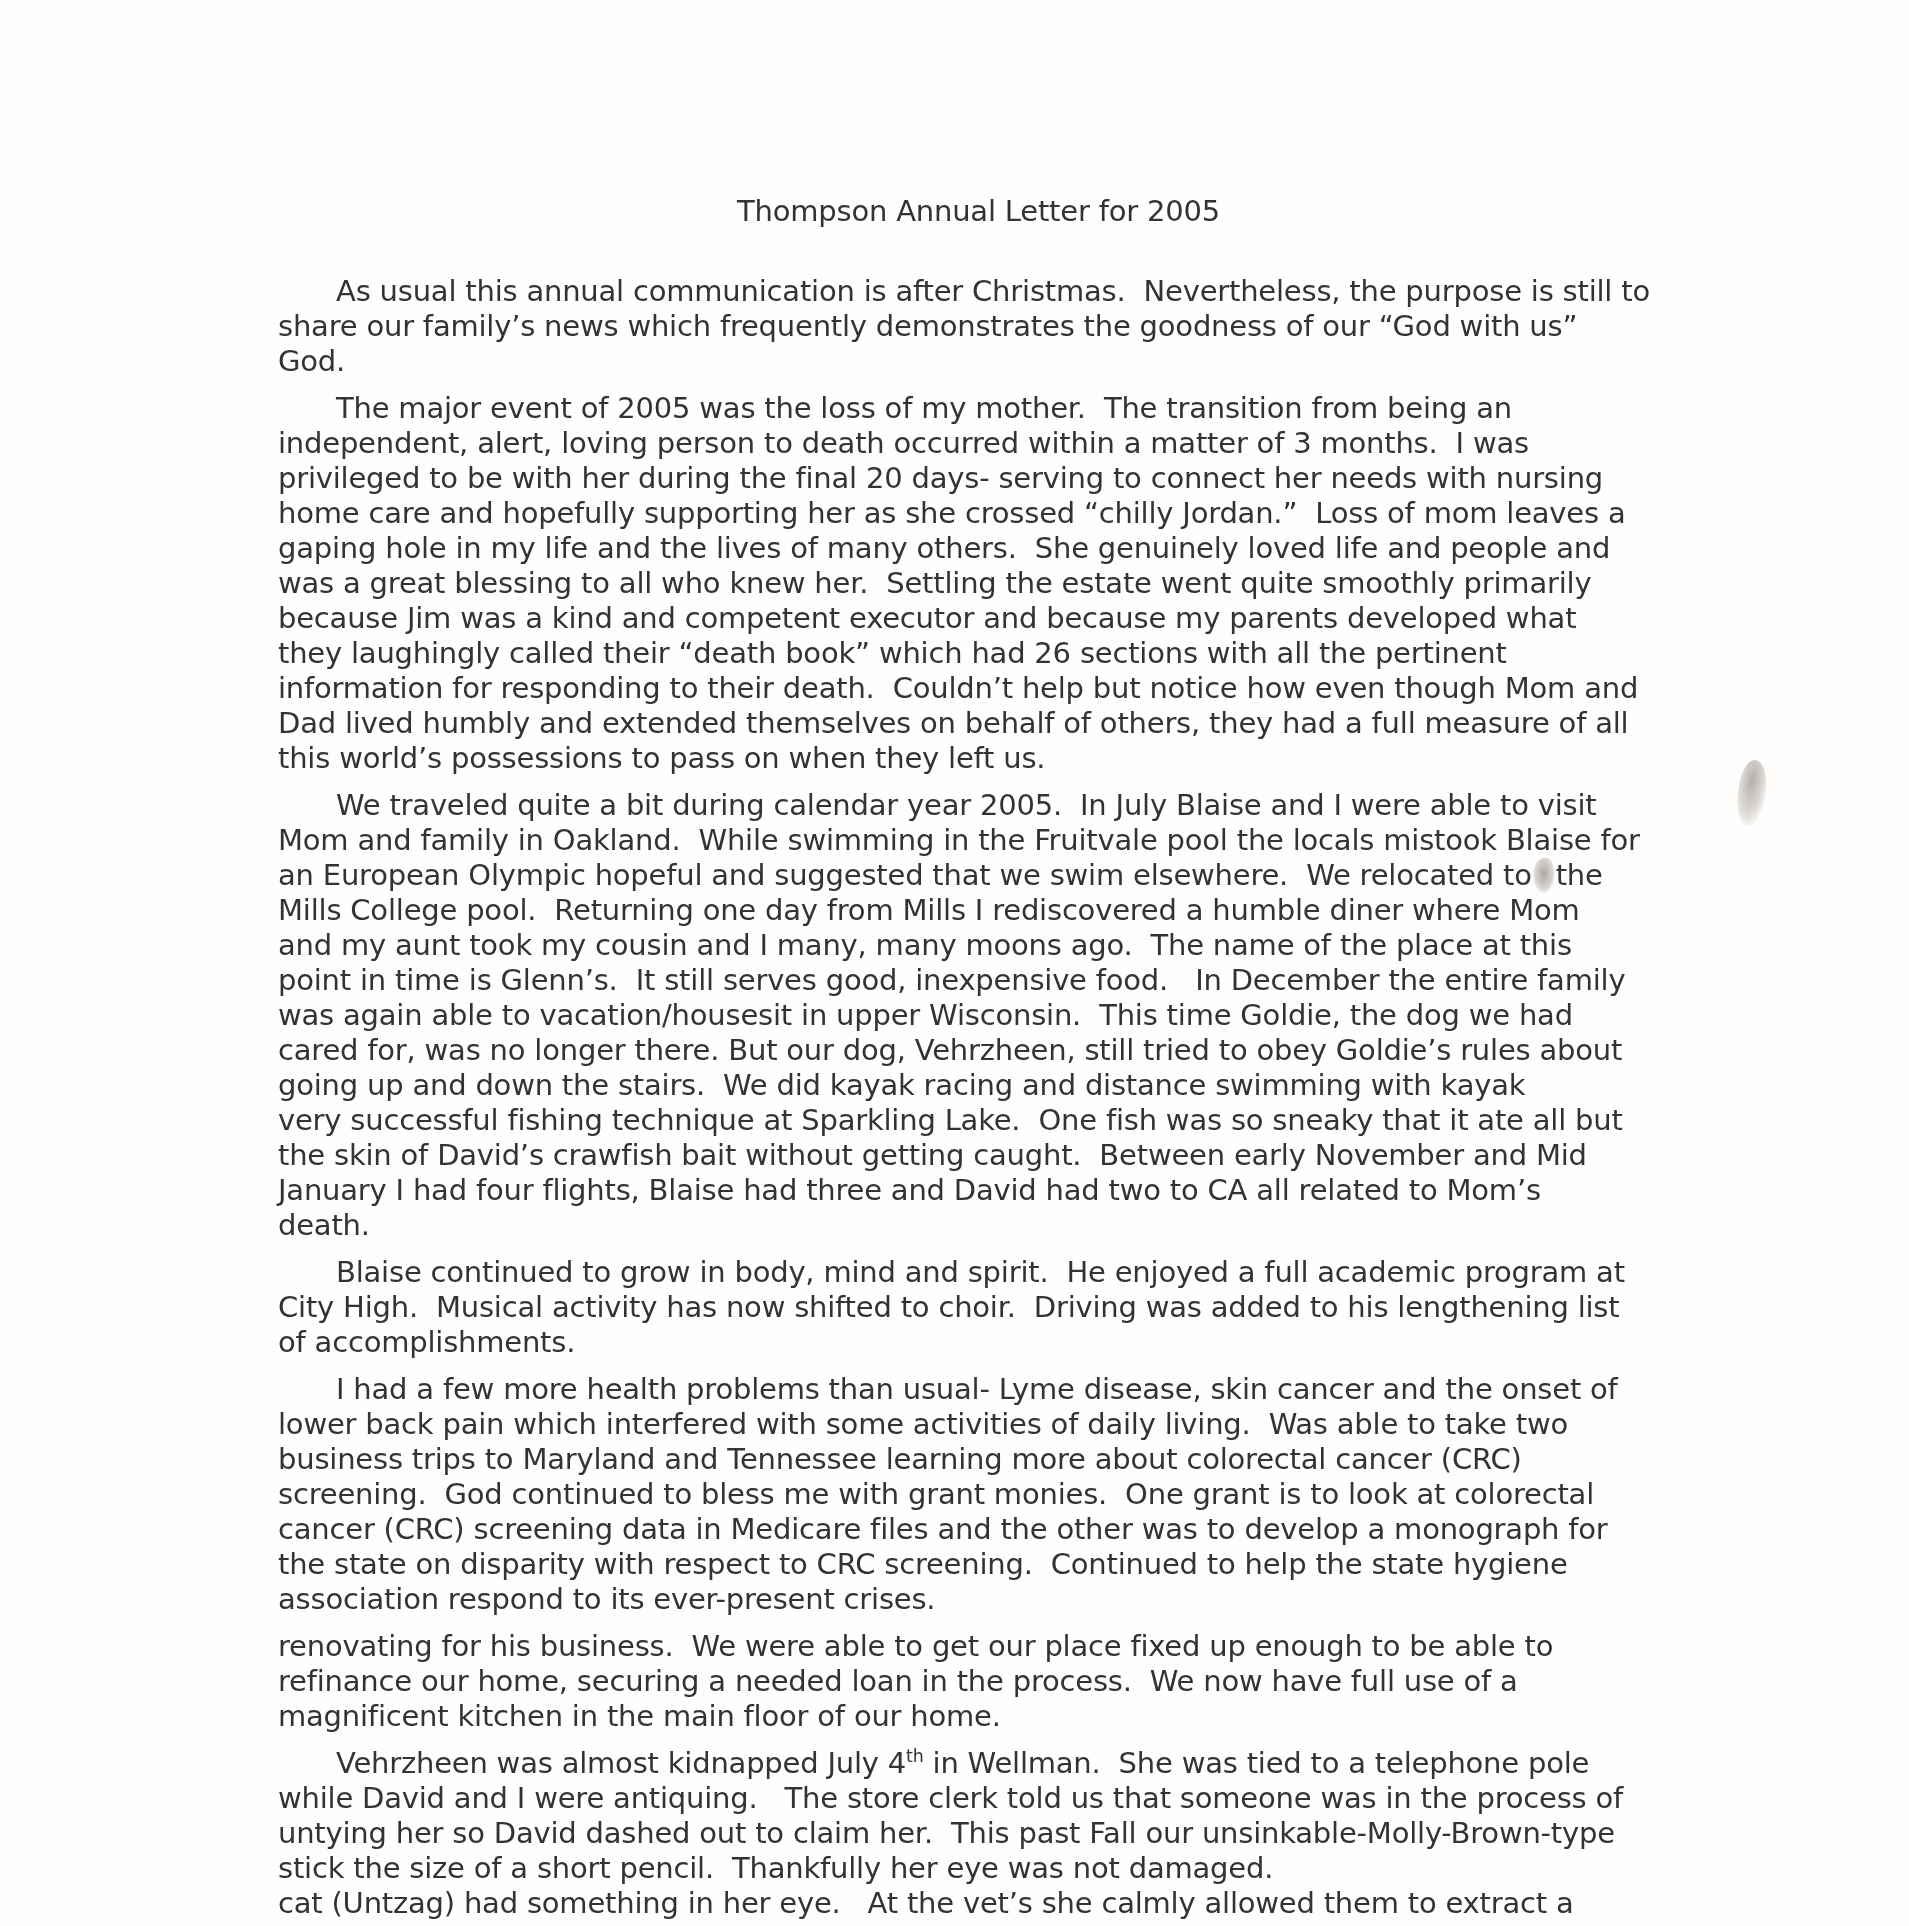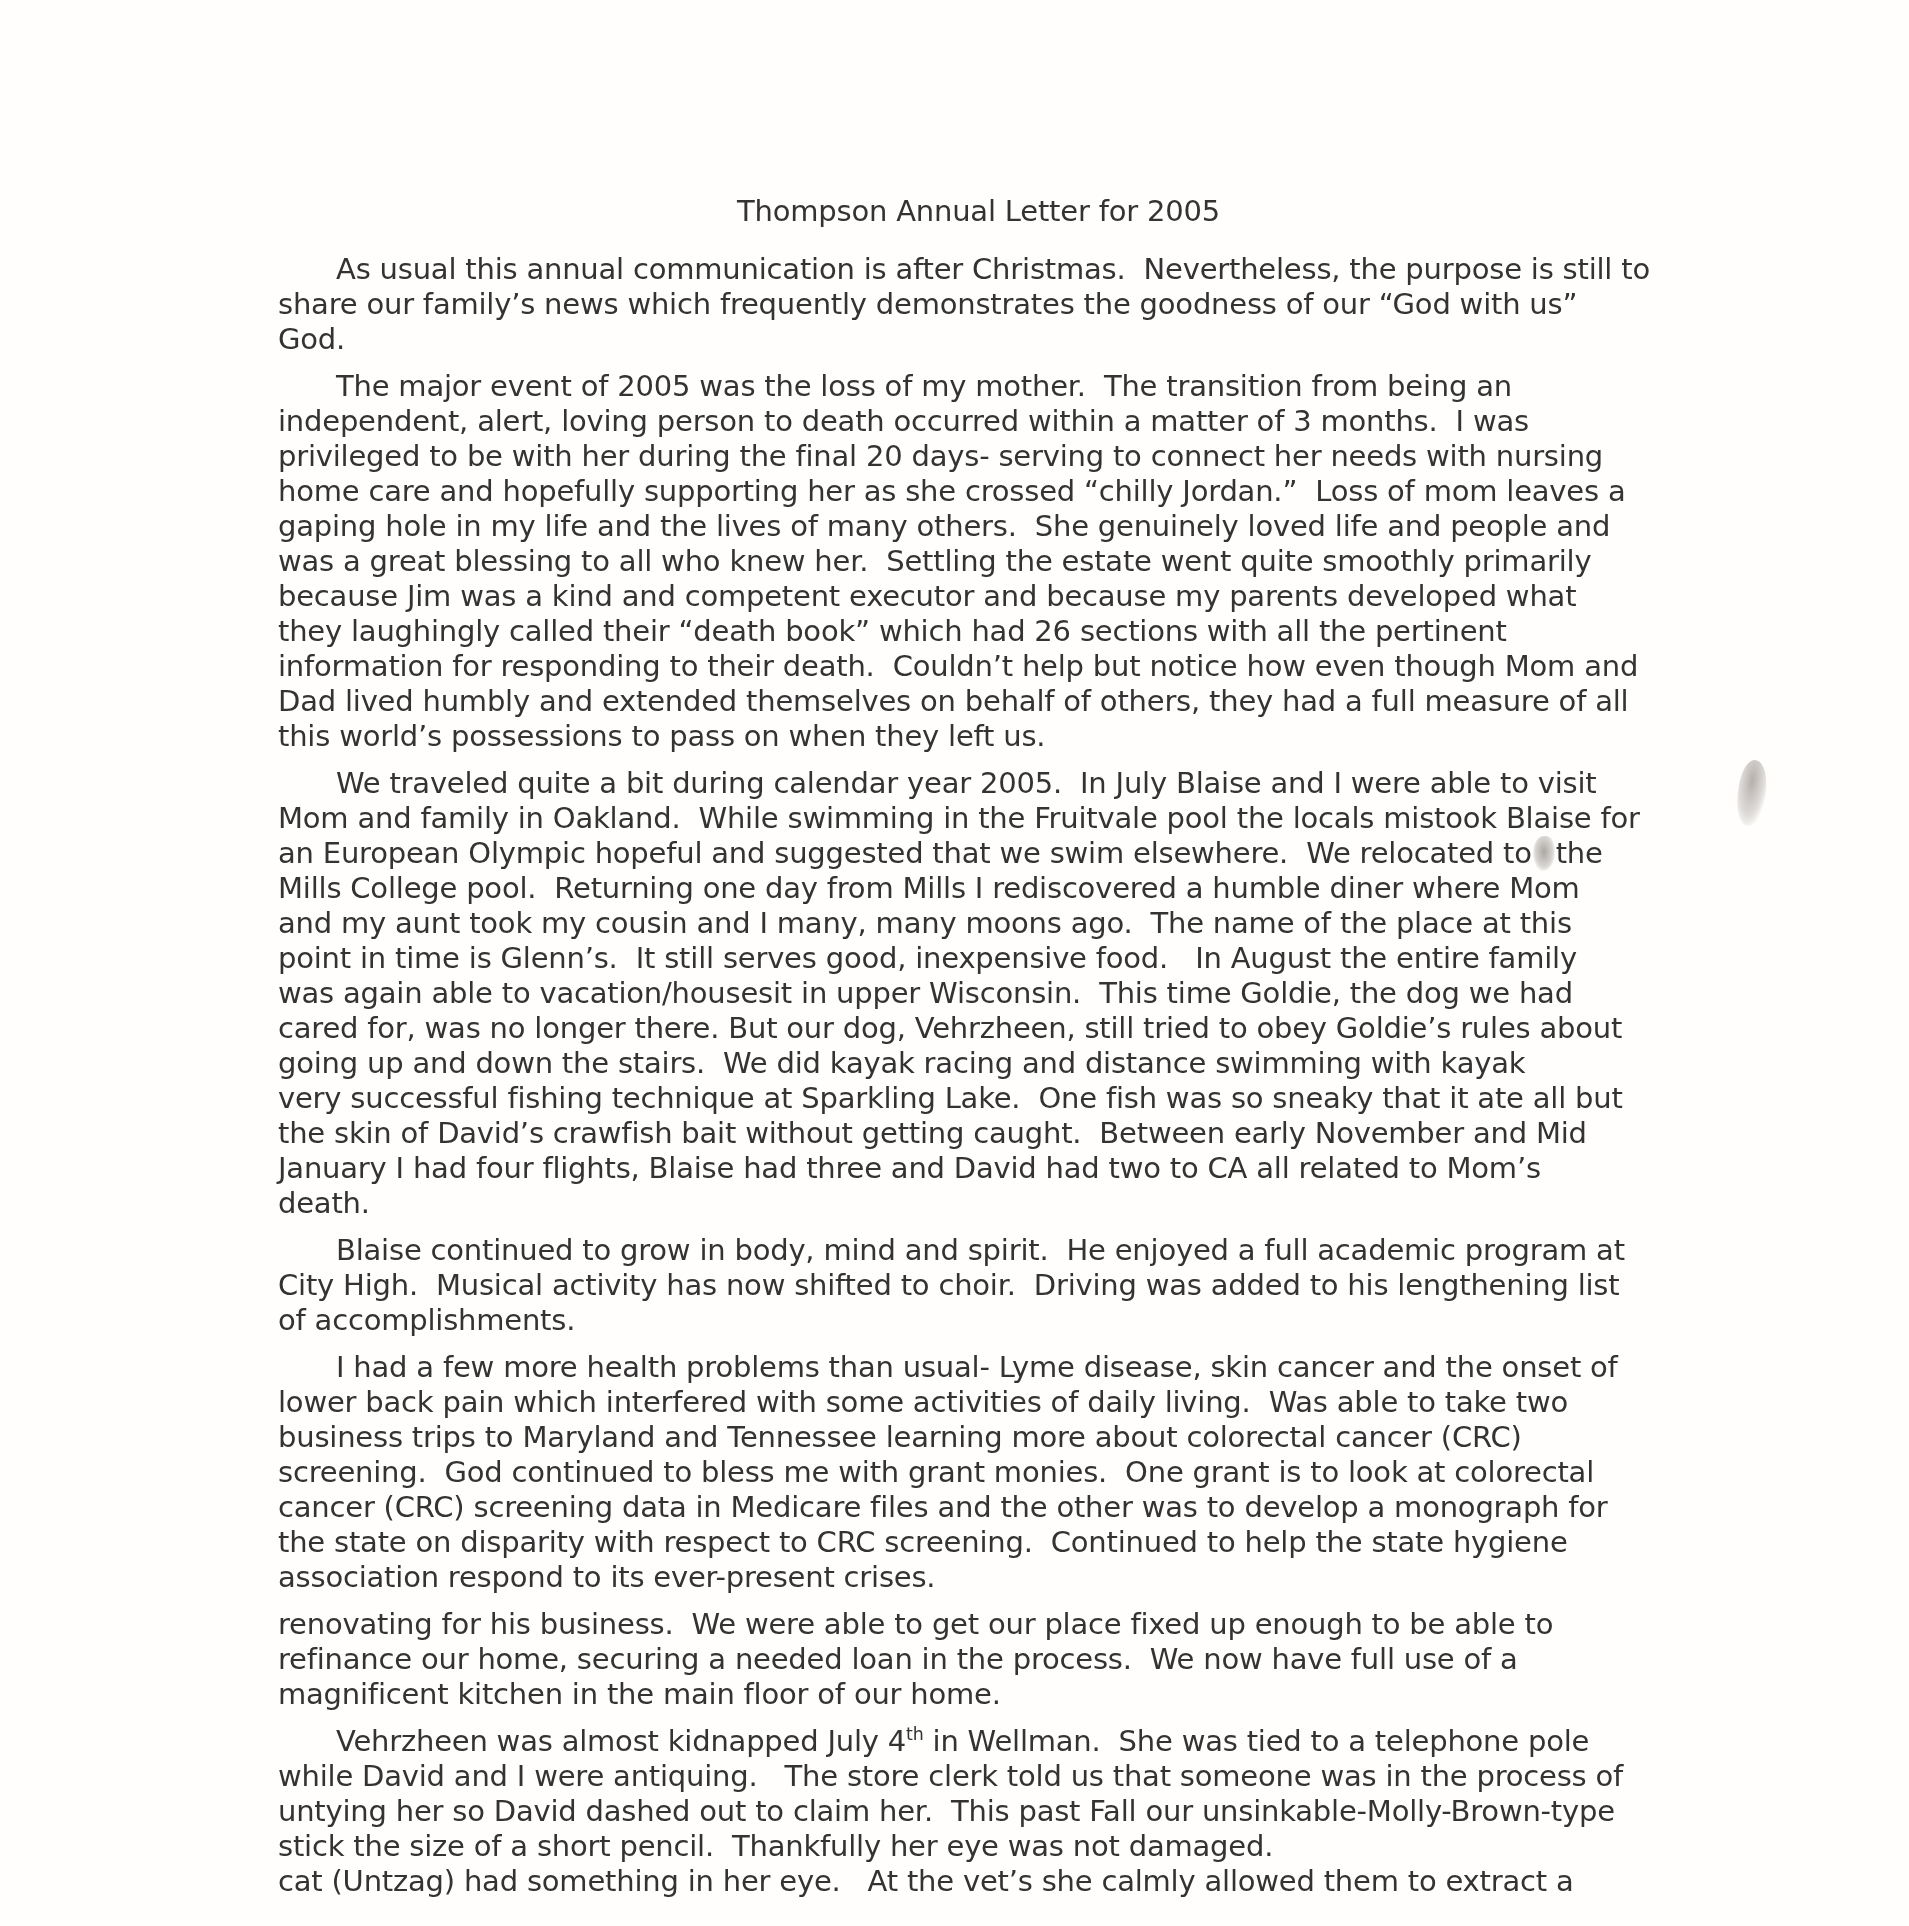--- a/index.html
+++ b/index.html
@@ -6,21 +6,21 @@
   .page {
     position:relative; width:1910px; height:2488px;
     background:#fffefd; overflow:hidden;
     font-family:"DejaVu Sans","Liberation Sans",sans-serif;
     color:#333333;
   }
   .content {
     position:absolute; left:266px; top:194px; width:1425px;
     font-size:29px; line-height:35px; letter-spacing:-0.2px;
   }
-  .title { text-align:center; margin:0 0 23px 0; }
+  .title { text-align:center; margin:0 0 45px 0; }
   .para { margin:12px; }
   .ln { white-space:pre; }
   .indent { padding-left:58px; }
   sup { font-size:0.6em; line-height:0; vertical-align:super; }
   .smudge-inline {
     display:inline-block; width:22.3px; height:35px; margin:0 0.8px;
     vertical-align:-7.7px;
     background:radial-gradient(ellipse at 50% 45%, rgba(148,143,138,0.78), rgba(168,163,158,0.45) 55%, rgba(190,186,182,0) 76%);
     border-radius:52% 40% 58% 45%;
   }
@@ -57,21 +57,21 @@
       <div class="ln">Dad lived humbly and extended themselves on behalf of others, they had a full measure of all</div>
       <div class="ln">this world’s possessions to pass on when they left us.</div>
     </div>
 
     <div class="para">
       <div class="ln indent">We traveled quite a bit during calendar year 2005.  In July Blaise and I were able to visit</div>
       <div class="ln">Mom and family in Oakland.  While swimming in the Fruitvale pool the locals mistook Blaise for</div>
       <div class="ln"><span>an European Olympic hopeful and suggested that we swim elsewhere.  We relocated to</span><span class="smudge-inline"></span><span>the</span></div>
       <div class="ln">Mills College pool.  Returning one day from Mills I rediscovered a humble diner where Mom</div>
       <div class="ln">and my aunt took my cousin and I many, many moons ago.  The name of the place at this</div>
-      <div class="ln">point in time is Glenn’s.  It still serves good, inexpensive food.   In August the entire family</div>
+      <div class="ln">point in time is Glenn’s.  It still serves good, inexpensive food.   In December the entire family</div>
       <div class="ln">was again able to vacation/housesit in upper Wisconsin.  This time Goldie, the dog we had</div>
       <div class="ln">cared for, was no longer there. But our dog, Vehrzheen, still tried to obey Goldie’s rules about</div>
       <div class="ln">going up and down the stairs.  We did kayak racing and distance swimming with kayak</div>
       <div class="ln">very successful fishing technique at Sparkling Lake.  One fish was so sneaky that it ate all but</div>
       <div class="ln">the skin of David’s crawfish bait without getting caught.  Between early November and Mid</div>
       <div class="ln">January I had four flights, Blaise had three and David had two to CA all related to Mom’s</div>
       <div class="ln">death.</div>
     </div>
 
     <div class="para">

